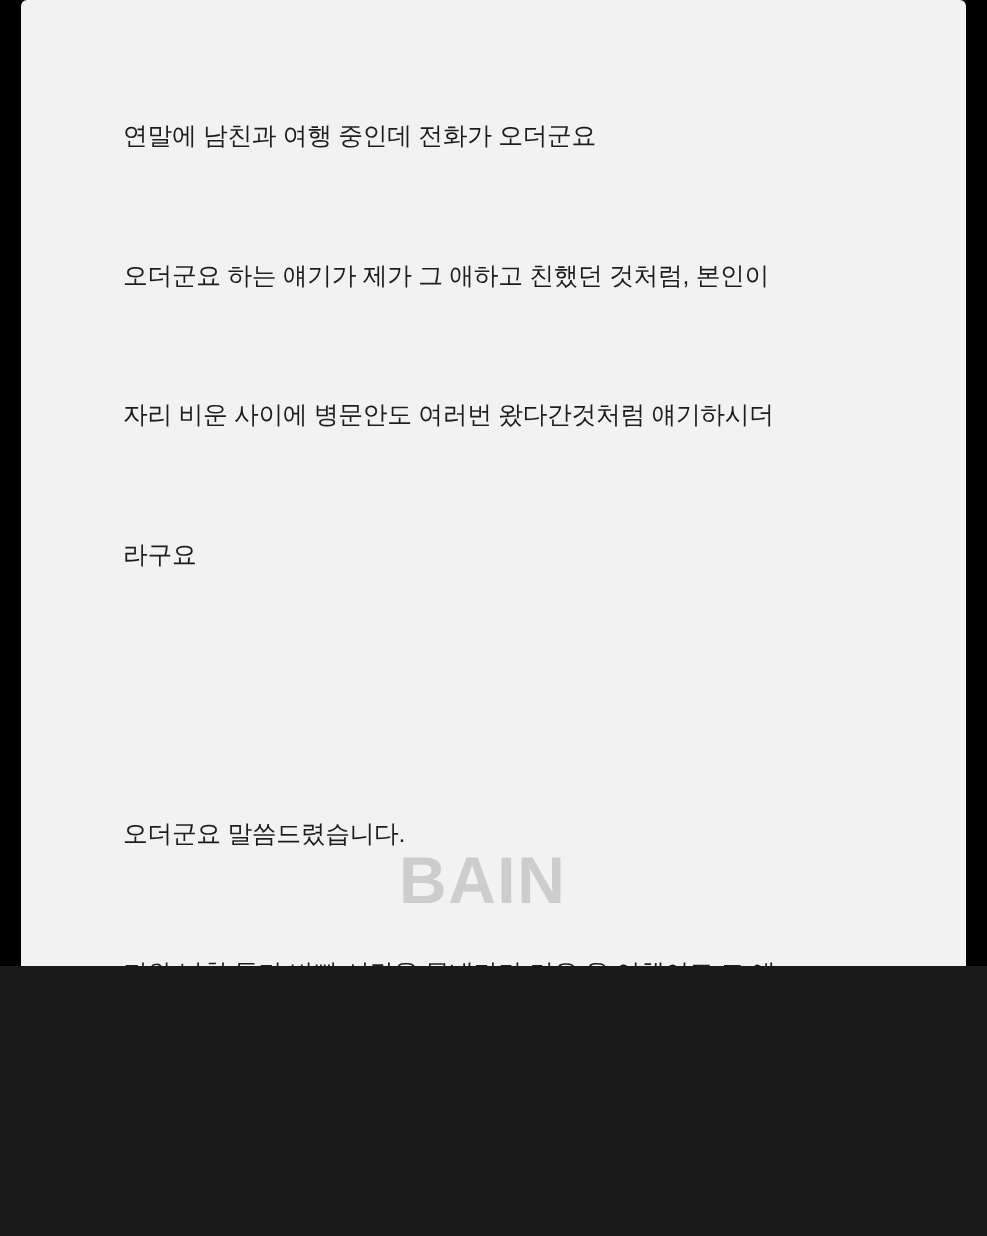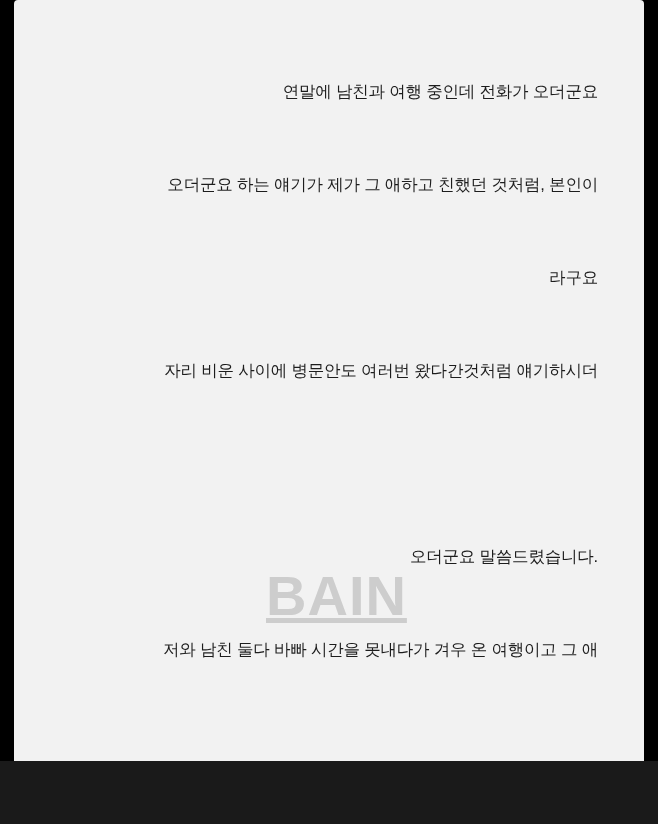--- a/index.html
+++ b/index.html
@@ -9,24 +9,23 @@
   }
   body {
     width: 658px;
     height: 824px;
     overflow: hidden;
     font-family: "Liberation Sans", sans-serif;
   }
   #page {
     position: relative;
     width: 658px;
-    height: 761px;
+    height: 644px;
     background: #000000;
     overflow: hidden;
-    text-align: right;
   }
   .sheet {
     position: absolute;
     left: 14px;
     top: 0px;
     width: 630px;
     height: 824px;
     background: #f2f2f2;
     border-radius: 4px;
     overflow: hidden;
@@ -61,45 +60,44 @@
   }
   .redact-small {
     width: 17px;
     height: 9px;
     vertical-align: 4px;
   }
   .watermark {
     position: absolute;
     left: 252px;
     top: 563px;
-    font-size: 56px;
+    font-size: 44px;
     font-weight: bold;
     letter-spacing: 1px;
     color: rgba(120,120,120,0.30);
     font-family: "Liberation Sans", sans-serif;
     user-select: none;
-    text-decoration: underline;
   }
   .line-inline {
     display: block;
   }
 </style>
 </head>
 <body>
 
 <div id="page">
   <div class="sheet">
 
     <div class="content">
 
       <div class="para">
         <span class="line-inline">연말에 남친과 여행 중인데 전화가 오더군요</span>
         <span class="line-inline">오더군요 하는 얘기가 제가 그 애하고 친했던 것처럼, 본인이</span>
+        <span class="line-inline">자리 비운 사이에 병문안도 여러번 왔다간것처럼 얘기하시더</span>
         <span class="line-inline">라구요</span>
-        <span class="line-inline">자리 비운 사이에 병문안도 여러번 왔다간것처럼 얘기하시더</span>
       </div>
 
       <div class="gap"></div>
 
       <div class="para">
         <span class="line-inline">오더군요 말씀드렸습니다.</span>
         <span class="line-inline">저와 남친 둘다 바빠 시간을 못내다가 겨우 온 여행이고 그 애</span>
         
         
         

